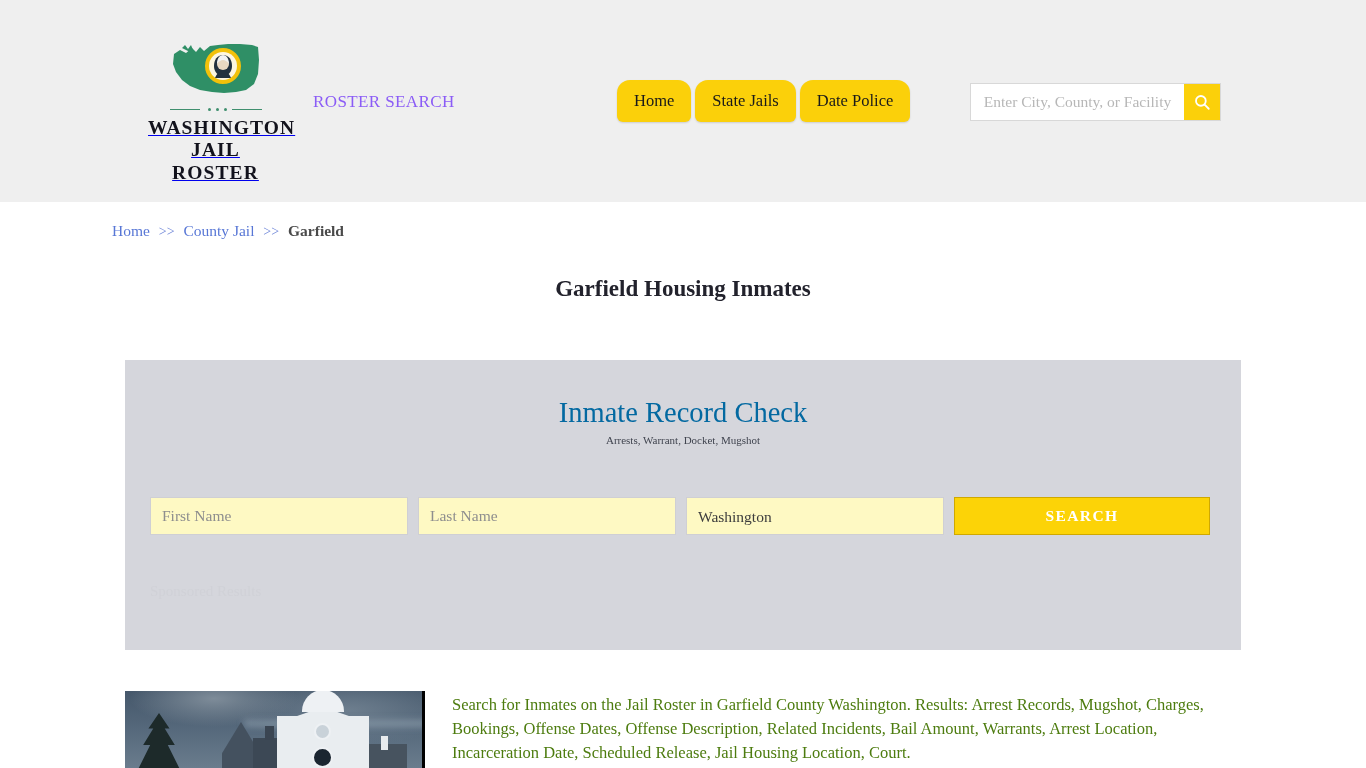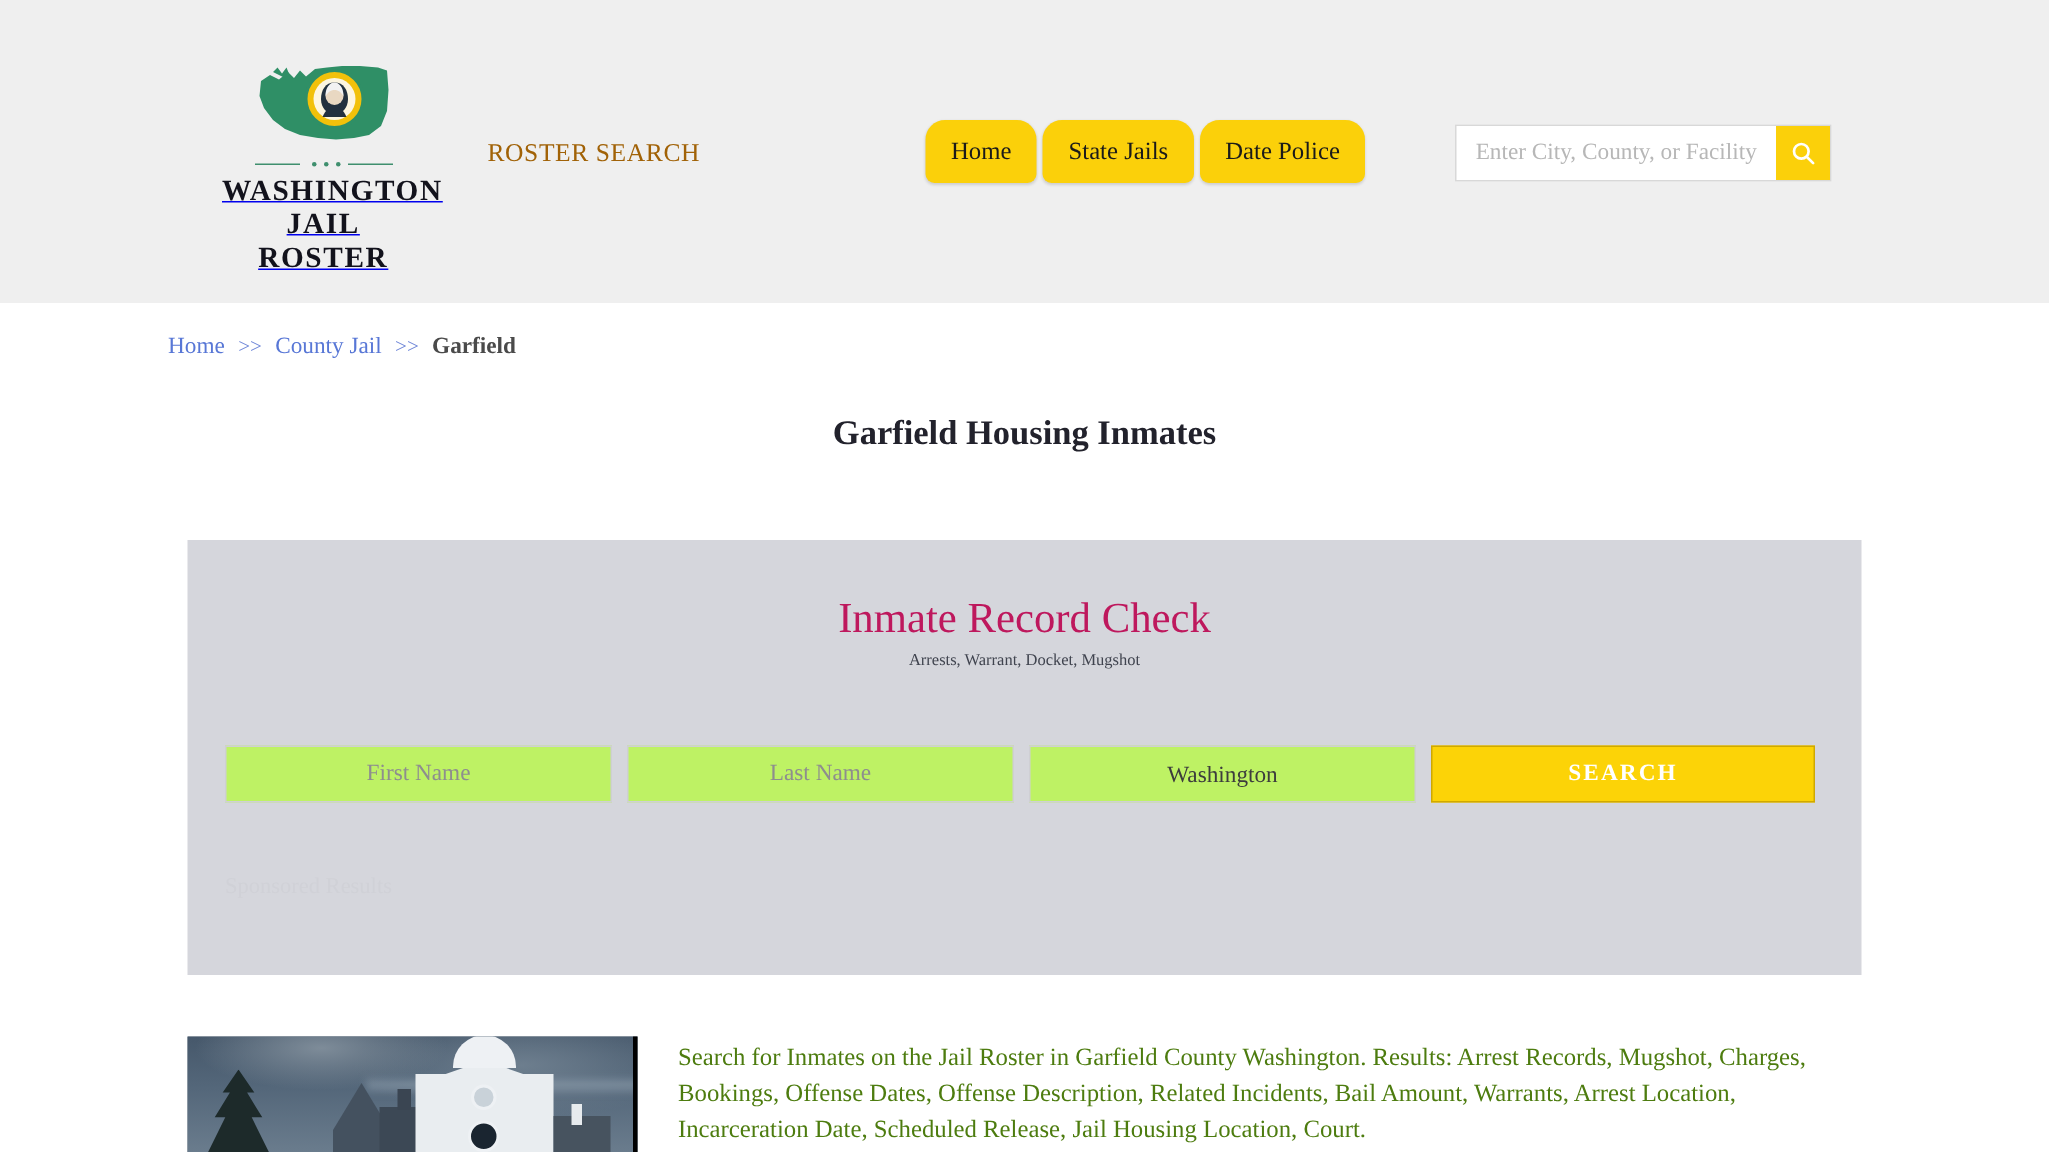--- a/index.html
+++ b/index.html
@@ -77,22 +77,21 @@
   .logo-text-1 { font-size: 19.5px; }
   .logo-text-2 { font-size: 19.5px; }
 
   .roster-search-title {
     position: absolute;
     left: 313px;
     top: 92px;
     font-family: "Liberation Serif", serif;
     font-size: 17px;
     letter-spacing: 0.4px;
-    color: #a16207;
-    margin-left: 12px;
+    color: #8b5cf6;
   }
 
   
   .main-nav {
     position: absolute;
     left: 617px;
     top: 80px;
     display: flex;
     gap: 4px;
     align-items: flex-end;
@@ -186,47 +185,46 @@
     width: 1116px;
     height: 290px;
     background: #d5d6dc;
   }
   .panel-heading {
     text-align: center;
     margin-top: 37px;
     font-family: "Liberation Serif", serif;
     font-size: 28.5px;
     font-weight: normal;
-    color: #be185d;
+    color: #0369a1;
   }
   .panel-sub {
     text-align: center;
     margin-top: 5px;
     font-family: Liberation Serif, serif;
     font-size: 11px;
     color: #40444f;
   }
   .panel-form {
     position: absolute;
     left: 25px;
     top: 137px;
     width: 1066px;
     display: flex;
     gap: 10px;
   }
   .panel-form .fld {
     height: 38px;
     border: 1px solid #cfcfd4;
-    background: #bef264;
+    background: #fef9c3;
     font-family: "Liberation Serif", serif;
     font-size: 15.5px;
     color: #3d3d3d;
     padding: 0 11px;
     outline: none;
-    text-align: center;
   }
   .fld-first { width: 258px; }
   .fld-last  { width: 258px; }
   .fld-state {
     width: 258px;
     appearance: none;
     -webkit-appearance: none;
     background-image:
       linear-gradient(45deg, transparent 50%, #222 50%),
       linear-gradient(135deg, #222 50%, transparent 50%);

